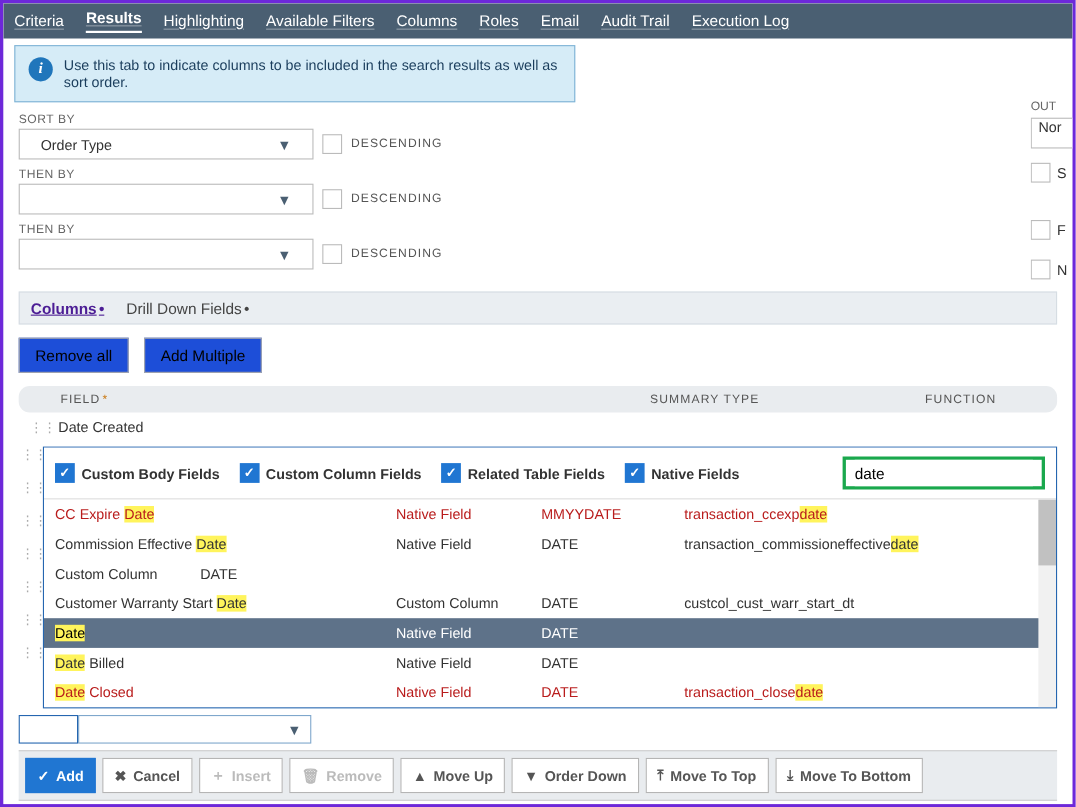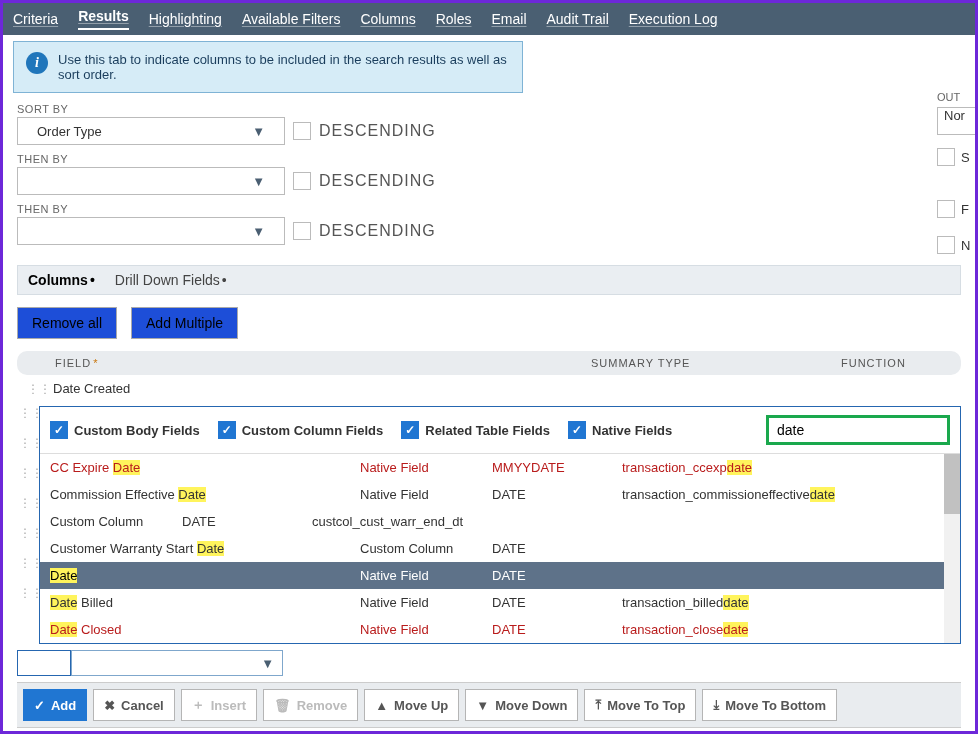--- a/index.html
+++ b/index.html
@@ -15,33 +15,33 @@
 .info-banner { margin: 6px 10px; border: 1px solid #7fb3d5; background: #d6ecf7; padding: 10px 12px; display: flex; gap: 10px; align-items: flex-start; width: 510px; color: #1a3d5c; }
 .info-icon { width: 22px; height: 22px; border-radius: 50%; background: #2076bb; color: #fff; display: flex; align-items: center; justify-content: center; font-weight: bold; font-style: italic; font-family: serif; font-size: 14px; flex-shrink: 0; }
 
 
 .sort-section { padding: 4px 14px; }
 .sort-label { font-size: 11px; letter-spacing: 0.5px; color: #666; margin-bottom: 2px; text-transform: uppercase; }
 .sort-row { display: flex; align-items: center; gap: 8px; margin-bottom: 8px; }
 .dropdown { border: 1px solid #bbb; background: #fff; height: 28px; width: 268px; display: flex; align-items: center; justify-content: space-between; padding: 0 19px; cursor: pointer; }
 .dropdown-chev { color: #4a5f72; }
 .checkbox { width: 18px; height: 18px; border: 1px solid #bbb; background: #fff; cursor: pointer; }
-.desc-label { font-size: 16px; letter-spacing: 1px; color: #555; }
+.desc-label { font-size: 11px; letter-spacing: 1px; color: #555; }
 
 
 .right-peek { position: absolute; right: 0; top: 88px; width: 38px; overflow: hidden; }
 .peek-label { font-size: 11px; color: #666; margin-bottom: 4px; white-space: nowrap; }
 .peek-input { border: 1px solid #bbb; height: 28px; width: 60px; padding: 0 6px; background: #fff; margin-bottom: 8px; display: block; }
 .peek-chk-row { display:flex; align-items:center; gap:6px; margin-bottom:8px; height:28px; }
 .peek-chk { width:18px; height:18px; border:1px solid #bbb; }
 
 
 .subtabs { background: #eaeef2; border: 1px solid #d6dde3; margin: 8px 14px 0 14px; display: flex; align-items: center; gap: 20px; padding: 6px 10px; }
 .subtab { color: #444; cursor: pointer; font-size: 14px; }
-.subtab.active { font-weight: bold; color: #000000; }
+.subtab.active { font-weight: bold; color: #4c1d95; text-decoration: underline; }
 .subtab .bullet { margin-left: 2px; }
 
 
 .btn-row { padding: 12px 14px; display: flex; gap: 14px; }
 .btn { border: 1px solid #aaa; background: #1d4ed8; padding: 7px 14px; font-size: 14px; cursor: pointer; }
 
 
 .table-wrap { margin: 0 14px; }
 .thead { background: #e9ecef; display: flex; padding: 6px 10px 6px 38px; font-size: 11px; letter-spacing: 1px; color: #555; border-radius: 10px; }
 .th-field { flex: 1; }
@@ -226,37 +226,36 @@
           </div>
           <div class="prow">
             <span class="pcol1">Commission Effective <span class="hl">Date</span></span>
             <span class="pcol2">Native Field</span>
             <span class="pcol3">DATE</span>
             <span class="pcol4">transaction_commissioneffective<span class="hl">date</span></span>
           </div>
           <div class="prow">
             <span class="pcol2">Custom Column</span>
             <span class="pcol3">DATE</span>
-            <span class="pcol4">custcol_cust_warr_end_dt</span>
           </div>
           <div class="prow">
             <span class="pcol1">Customer Warranty Start <span class="hl">Date</span></span>
             <span class="pcol2">Custom Column</span>
             <span class="pcol3">DATE</span>
+            <span class="pcol4">custcol_cust_warr_start_dt</span>
           </div>
           <div class="prow selected">
             <span class="pcol1"><span class="hl">Date</span></span>
             <span class="pcol2">Native Field</span>
             <span class="pcol3">DATE</span>
           </div>
           <div class="prow">
             <span class="pcol1"><span class="hl">Date</span> Billed</span>
             <span class="pcol2">Native Field</span>
             <span class="pcol3">DATE</span>
-            <span class="pcol4">transaction_billed<span class="hl">date</span></span>
           </div>
           <div class="prow cut">
             <span class="pcol1"><span class="hl">Date</span> Closed</span>
             <span class="pcol2">Native Field</span>
             <span class="pcol3">DATE</span>
             <span class="pcol4">transaction_close<span class="hl">date</span></span>
           </div>
           <div class="scrollbar">
             <div class="scroll-thumb"></div>
           </div>
@@ -287,21 +286,21 @@
     <button class="tbtn disabled">
         <span class="ic">🗑</span>
         <span>Remove</span>
       </button>
     <button class="tbtn">
         <span class="ic">▲</span>
         <span>Move Up</span>
       </button>
     <button class="tbtn">
         <span class="ic">▼</span>
-        <span>Move Down</span>
+        <span>Order Down</span>
       </button>
     <button class="tbtn">
         <span class="ic">⤒</span>
         <span>Move To Top</span>
       </button>
     <button class="tbtn">
         <span class="ic">⤓</span>
         <span>Move To Bottom</span>
       </button>
   </div>

